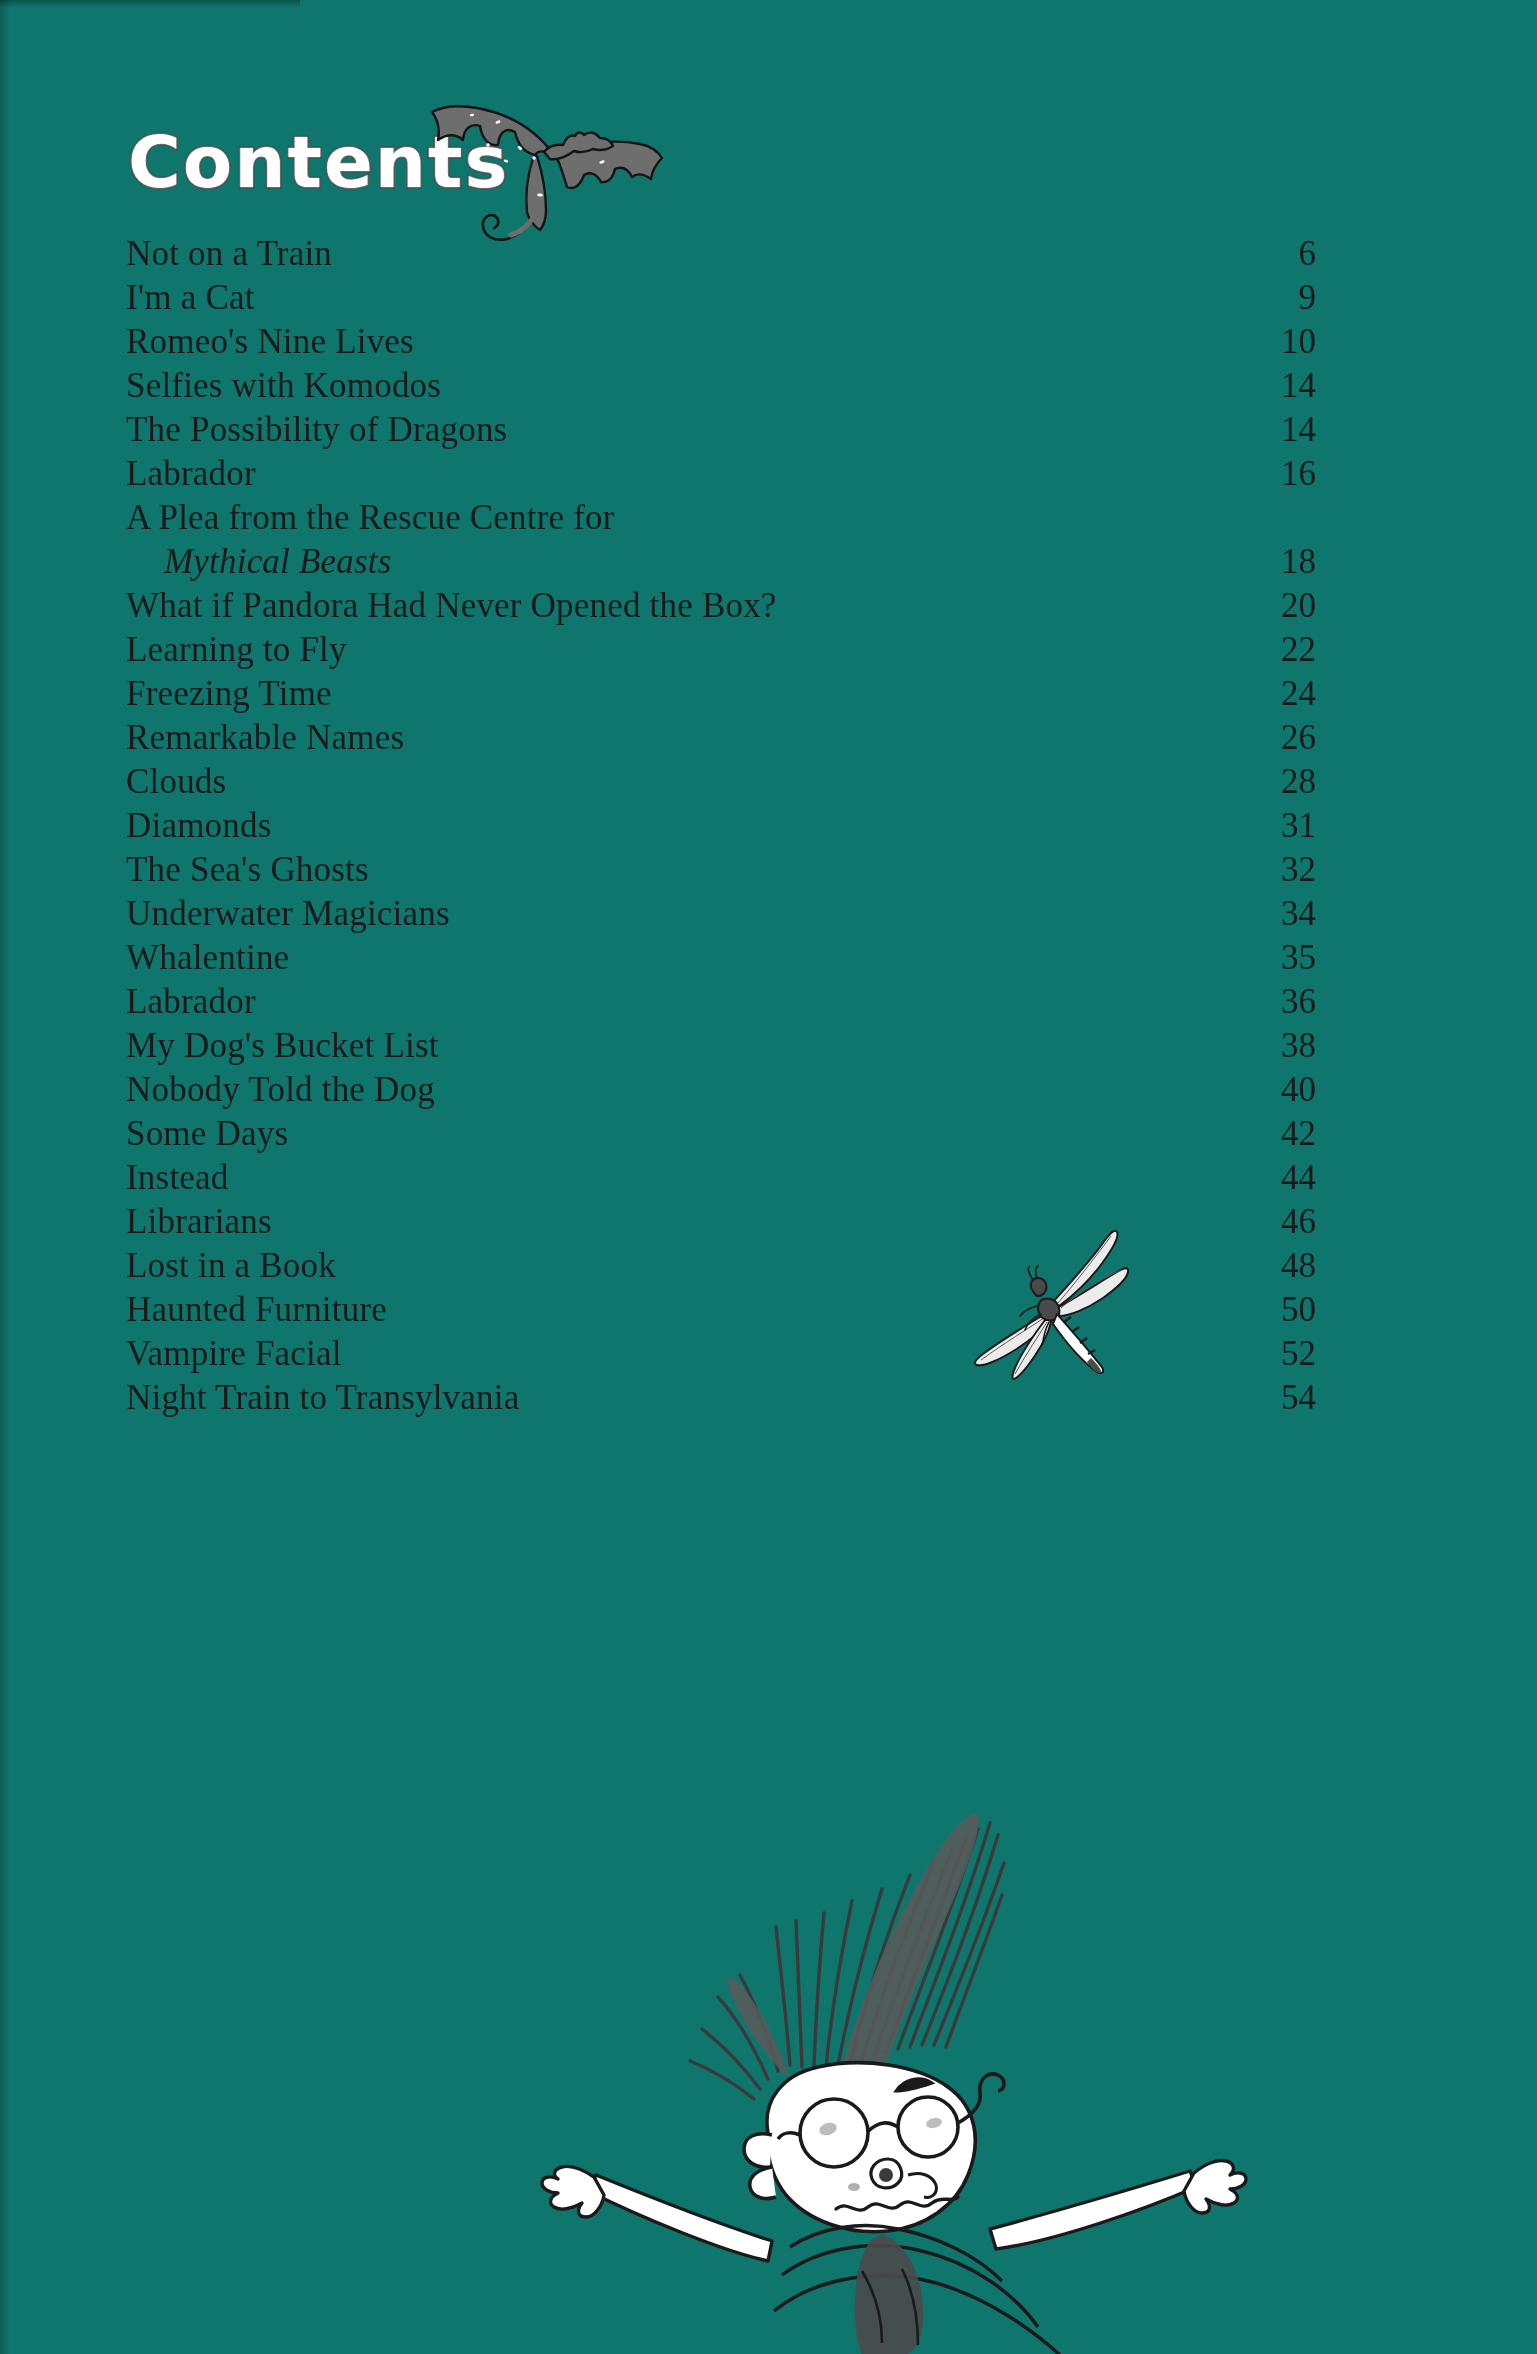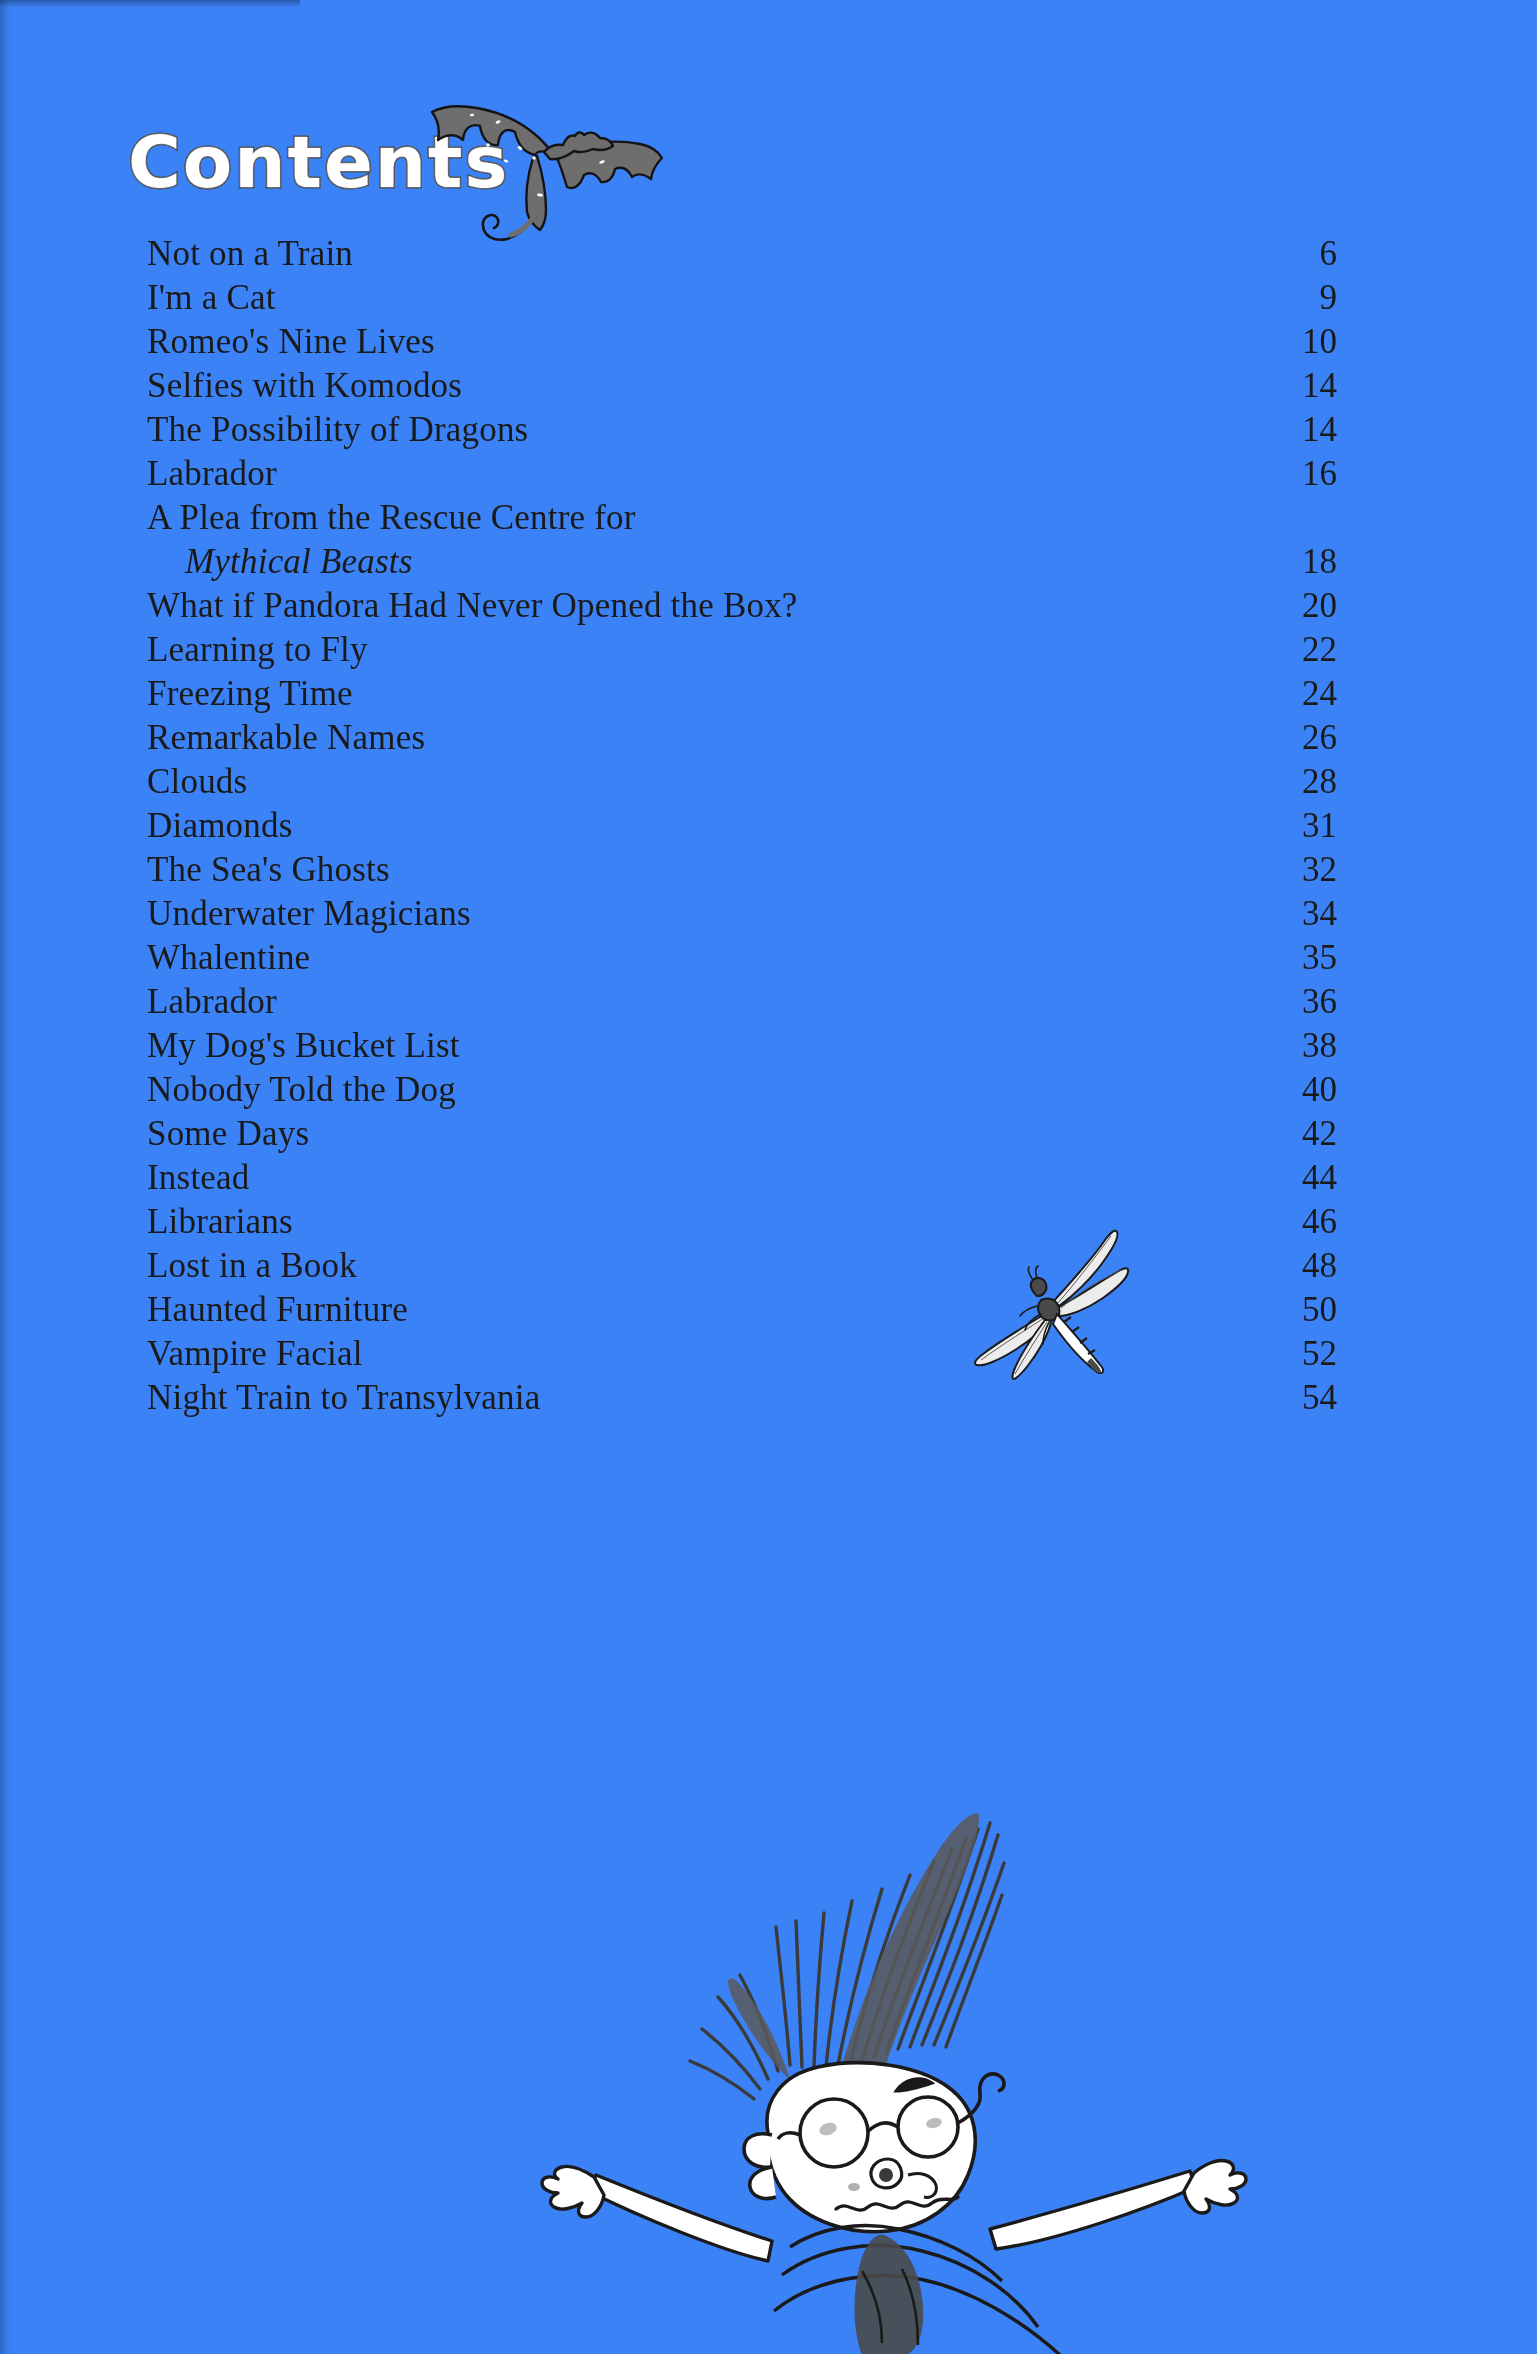--- a/index.html
+++ b/index.html
@@ -13,21 +13,21 @@
     position: relative;
     overflow: hidden;
     font-family: "Liberation Serif", "DejaVu Serif", serif;
     color: #1a1a1a;
   }
 
   
   #page {
     position: absolute;
     inset: 0;
-    background: #3b82f6;
+    background: #0f766e;
   }
   
   #gutter-shadow {
     position: absolute;
     left: 0; top: 0;
     width: 10px; height: 100%;
     background: linear-gradient(to right, rgba(0,0,0,0.20), rgba(0,0,0,0.0));
     pointer-events: none;
   }
   #top-edge-shadow {
@@ -74,21 +74,20 @@
     width: 270px;
     height: 215px;
   }
 
   
   #toc {
     position: absolute;
     left: 126px;
     top: 232px;
     width: 1190px;
-    margin-left: 21px;
   }
   .toc-row {
     position: relative;
     display: flex;
     align-items: baseline;
     height: 44px;
     font-size: 35px;
     line-height: 44px;
   }
   .toc-title {

